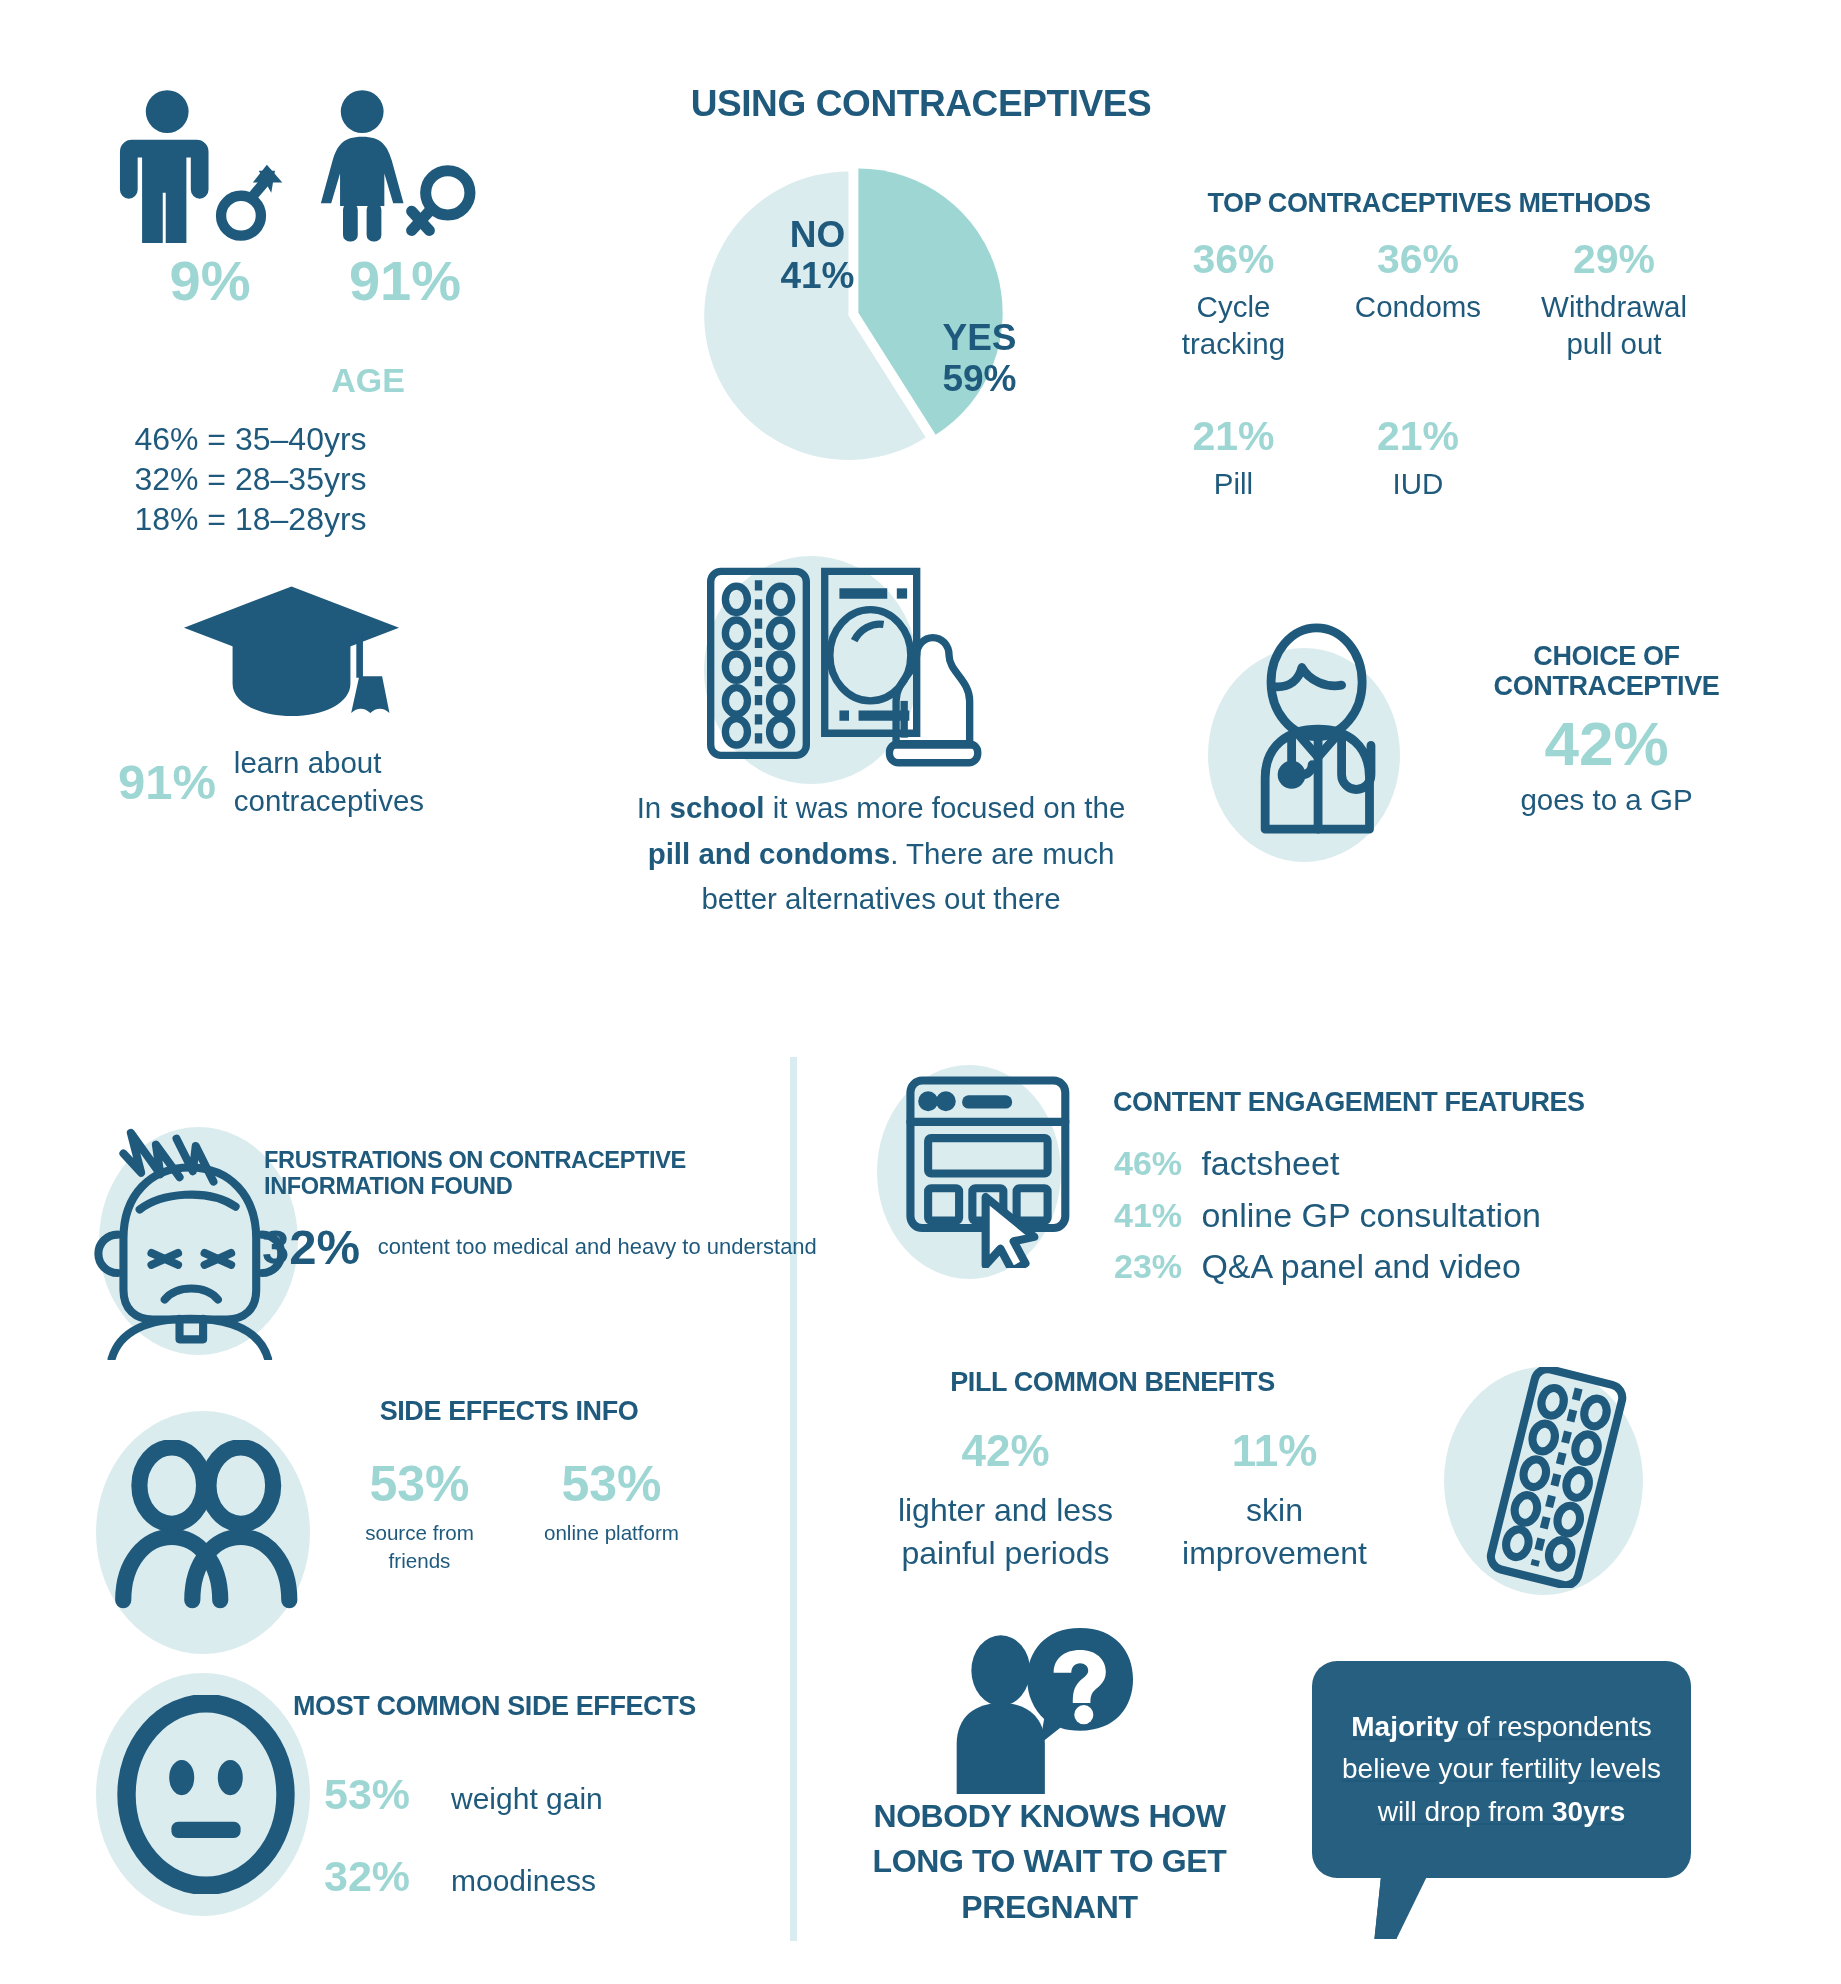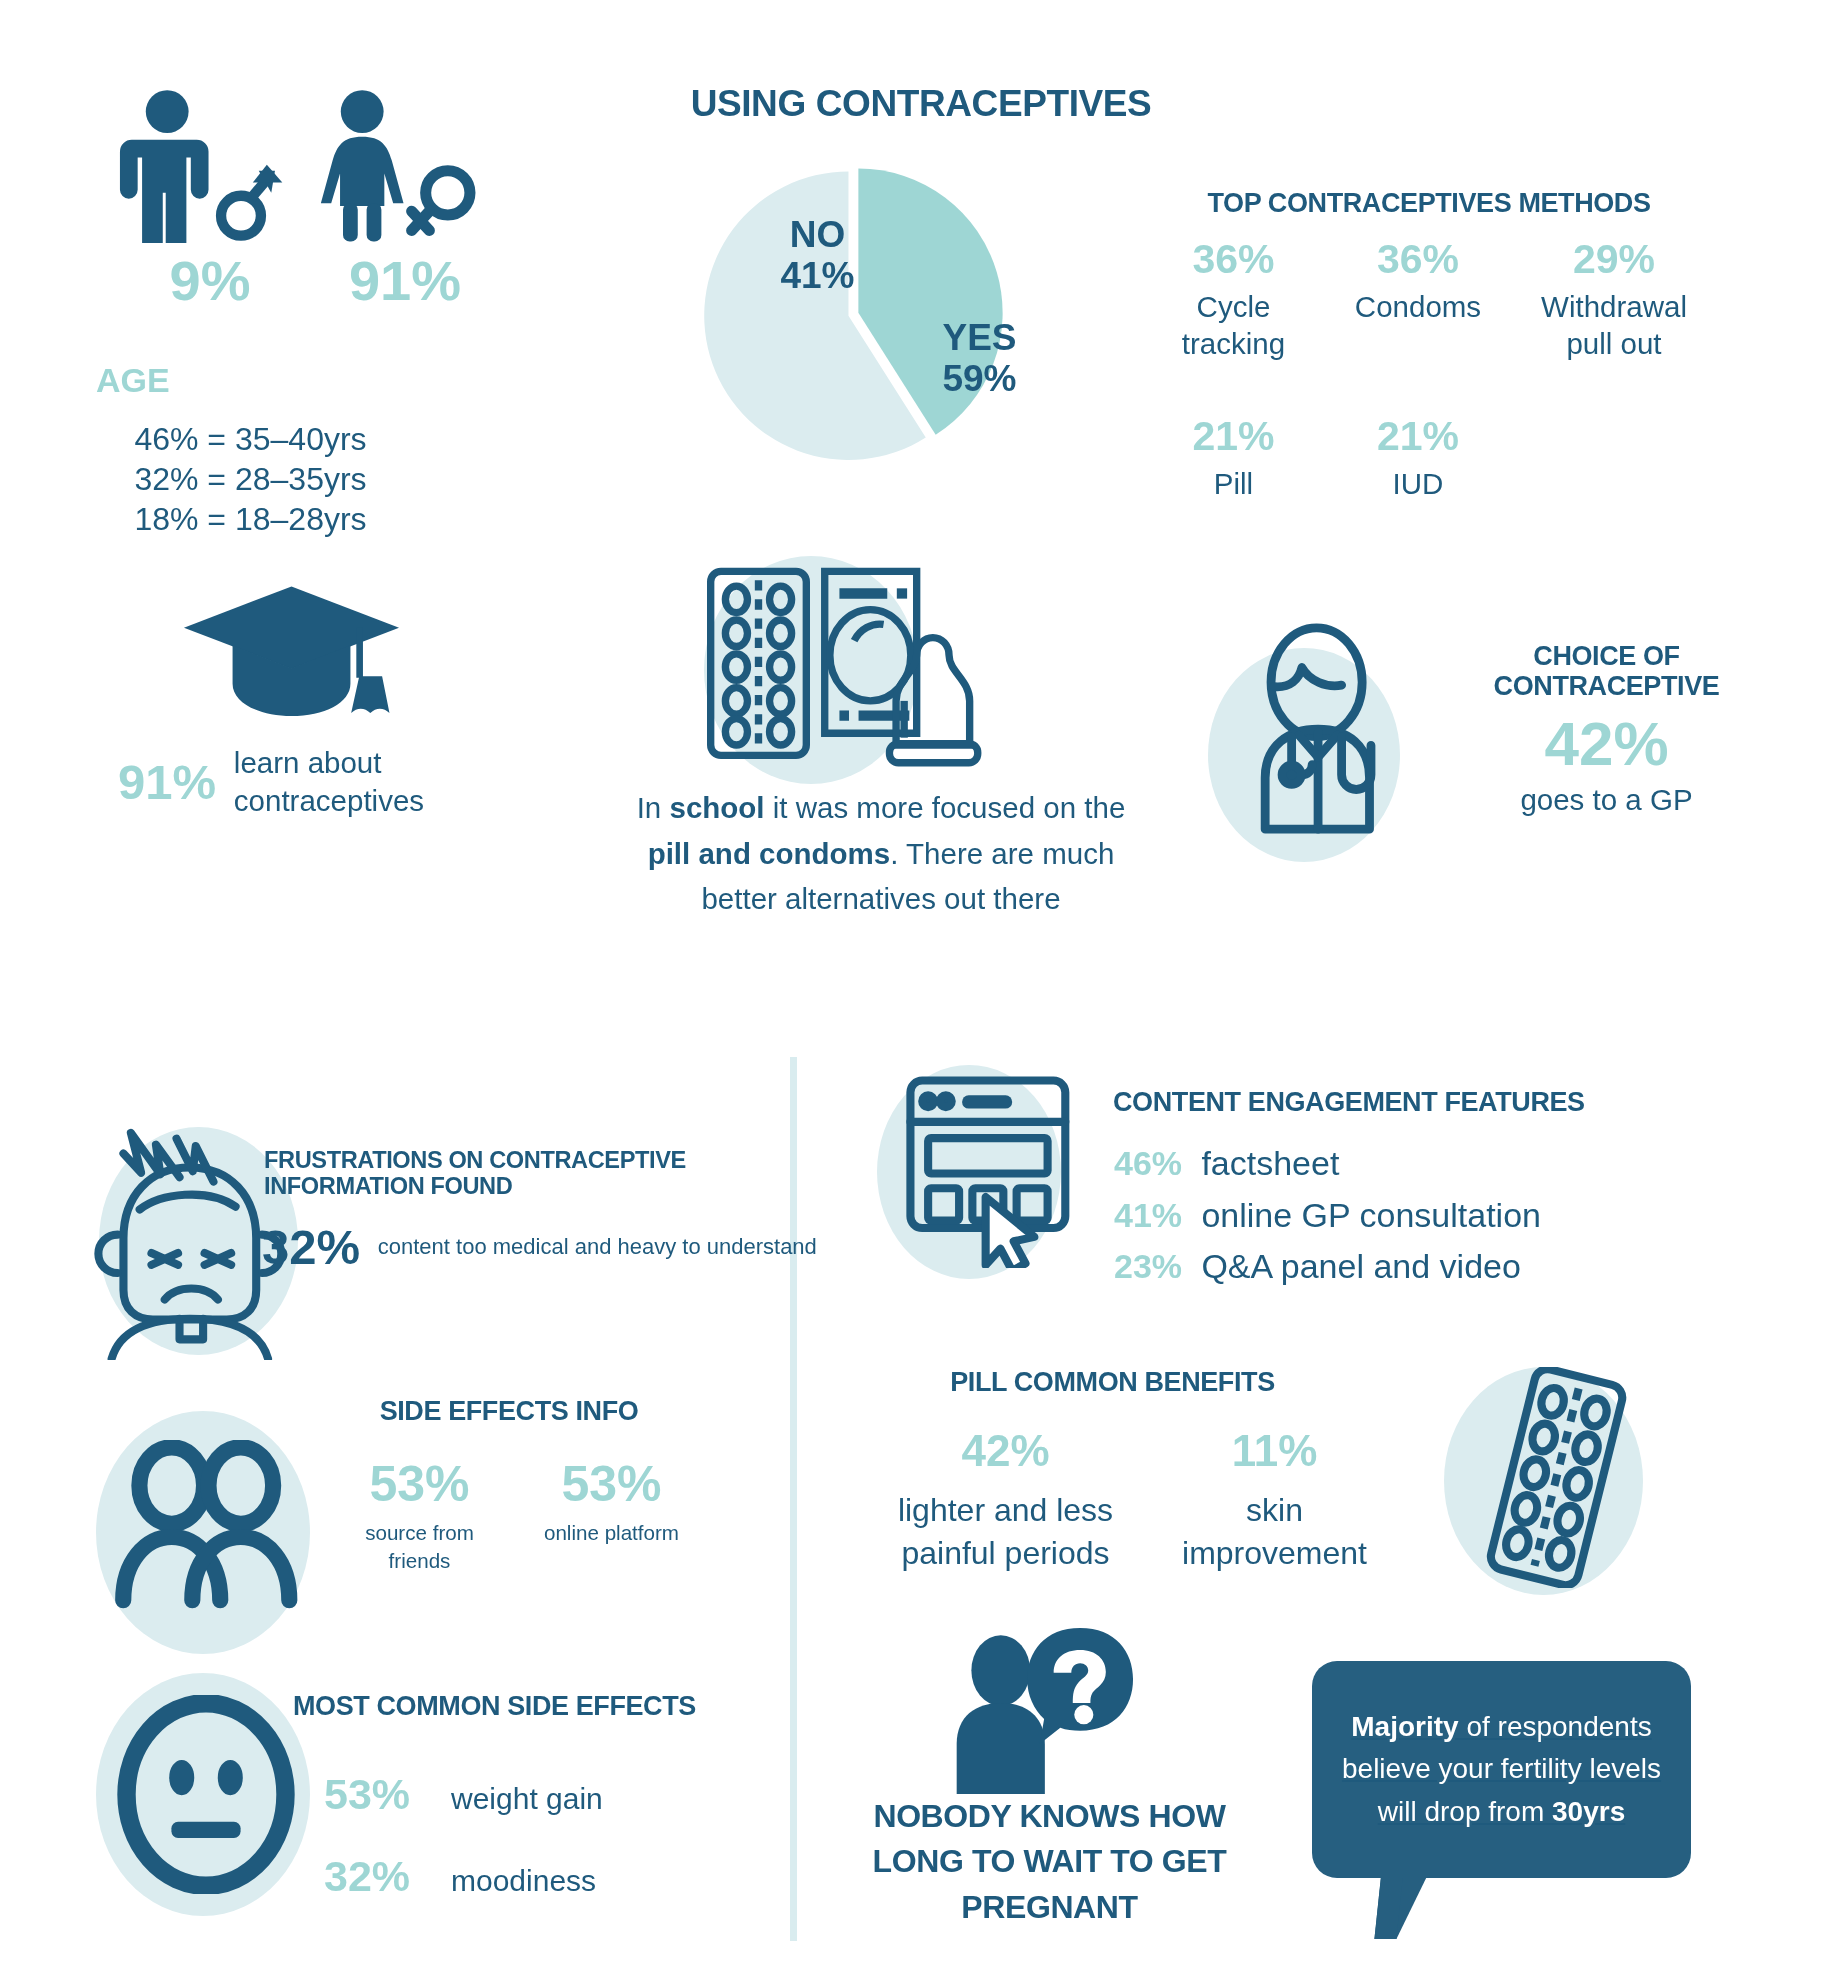--- a/index.html
+++ b/index.html
@@ -25,21 +25,21 @@
   .blob { background: #dbecef; border-radius: 50%; }
 
   
   #title { top: 83px; left: 0; width: 1842px; text-align: center; font-size: 37px; }
 
   #male-block { top: 88px; left: 114px; width: 192px; }
   #female-block { top: 88px; left: 309px; width: 192px; }
   .person-icons { height: 155px; position: relative; }
   .gender-pct { font-size: 56px; margin-top: 10.3px; }
 
-  #age-title { top: 361px; left: 96px; width: 309px; text-align: left; font-size: 34px; color:#9ed6d4; font-weight:bold; }
+  #age-title { top: 361px; left: 96px; width: 309px; text-align: right; font-size: 34px; color:#9ed6d4; font-weight:bold; }
   #age-list { top: 419px; left: 96px; width: 309px; text-align: center; font-size: 32px; line-height: 1.25; }
 
   
   #pie-wrap { top: 133px; left: 663px; width: 368px; height: 361px; }
   #pie-svg { position: absolute; top: 0; left: 0; }
   #pie-no-label { position:absolute; top: 214px; left: 744px; width: 147px; text-align:center; font-size: 37px; font-weight: bold; line-height: 1.12; }
   #pie-yes-label { position:absolute; top: 317px; left: 906px; width: 147px; text-align:center; font-size: 37px; font-weight: bold; line-height: 1.12; }
 
   
   #methods-title { top: 188px; left: 1149px; width: 560px; text-align:center; font-size: 27px; }

